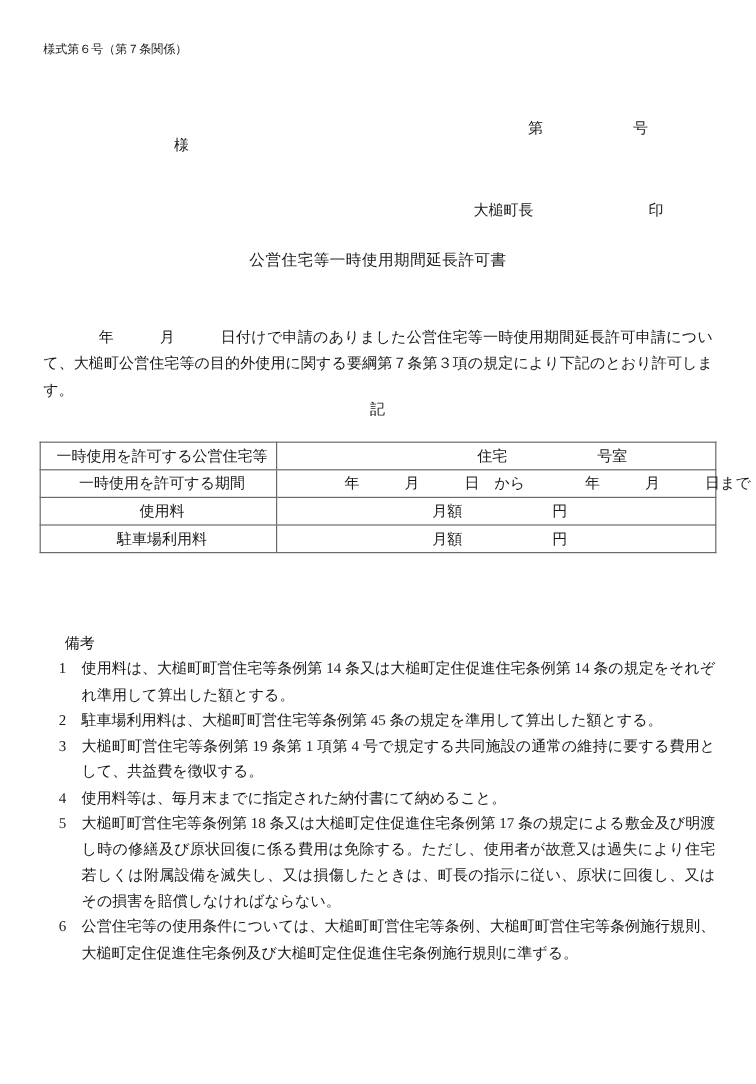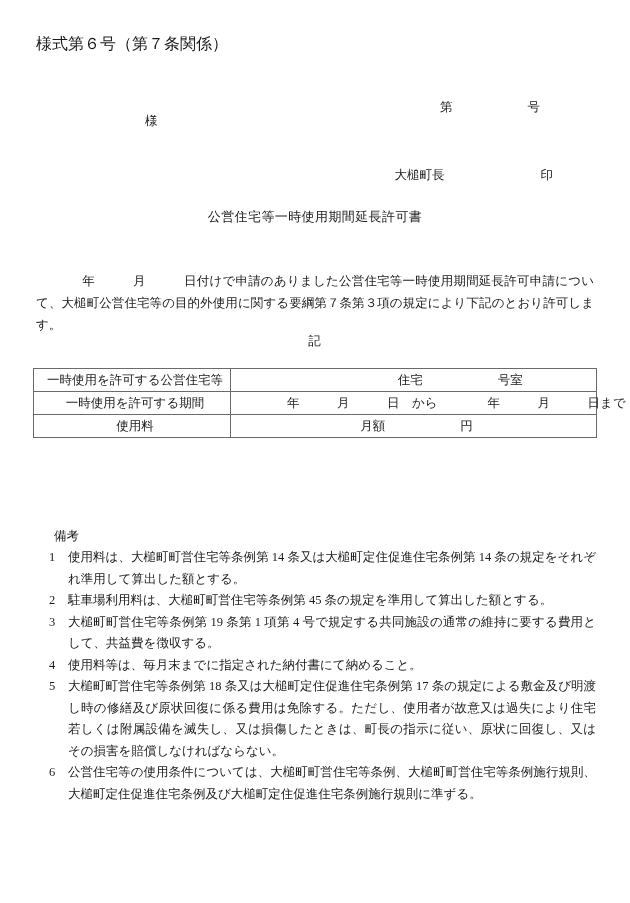--- a/index.html
+++ b/index.html
@@ -19,21 +19,21 @@
   .page {
     position: absolute;
     inset: 0;
   }
 
   
   .form-no {
     position: absolute;
     left: 36px;
     top: 34px;
-    font-size: 16px;
+    font-size: 10px;
     white-space: pre;
   }
   .doc-meta {
     position: absolute;
     right: 40px;
     top: 55px;
     width: 150px;
     line-height: 21px;
     white-space: pre;
   }
@@ -166,20 +166,24 @@
         <td class="value">　　　　　　　住宅　　　　　　号室</td>
       </tr>
       <tr>
         <td class="label">一時使用を許可する期間</td>
         <td class="value">　　　　年　　　月　　　日　から　　　　年　　　月　　　日まで</td>
       </tr>
       <tr>
         <td class="label">使用料</td>
         <td class="value">月額　　　　　　円</td>
       </tr>
+      <tr>
+        <td class="label">駐車場利用料</td>
+        <td class="value">月額　　　　　　円</td>
+      </tr>
     </tbody>
   </table>
 
   <div class="notes">
     <div class="notes-heading">備考</div>
 
     <div class="note-item">
       <div class="note-num">1</div>
       <div class="note-text">使用料は、大槌町町営住宅等条例第 14 条又は大槌町定住促進住宅条例第 14 条の規定をそれぞれ準用して算出した額とする。</div>
     </div>

